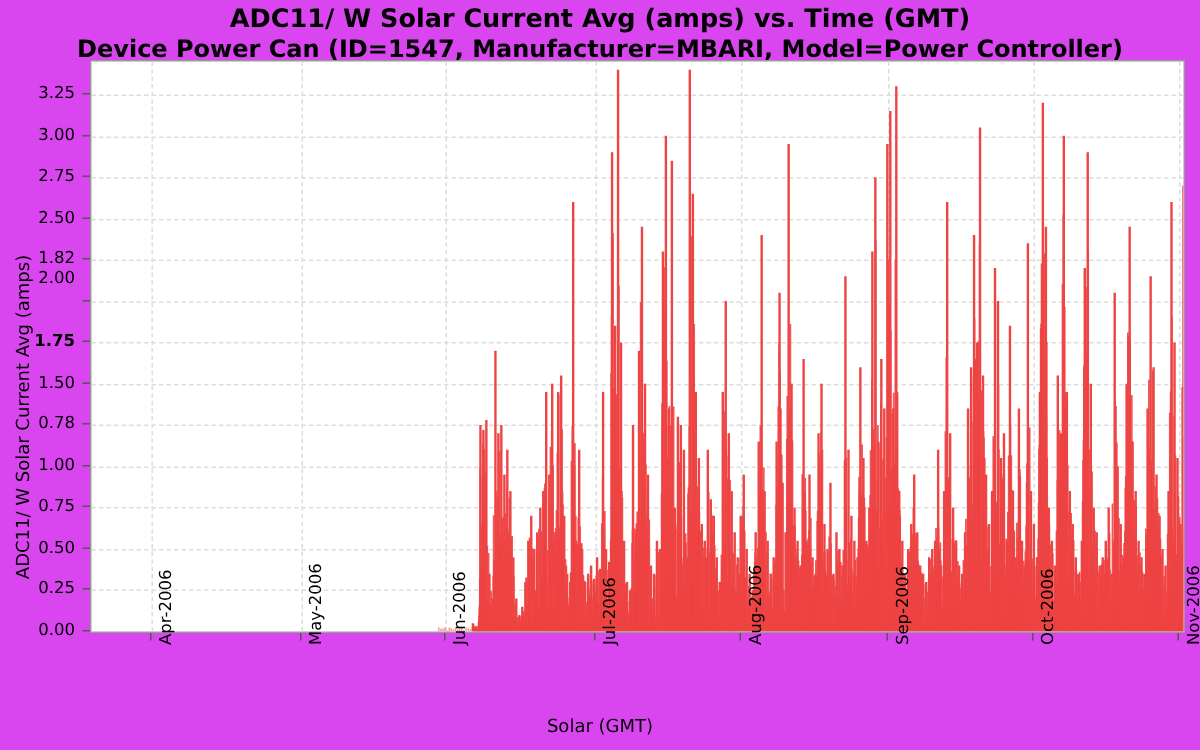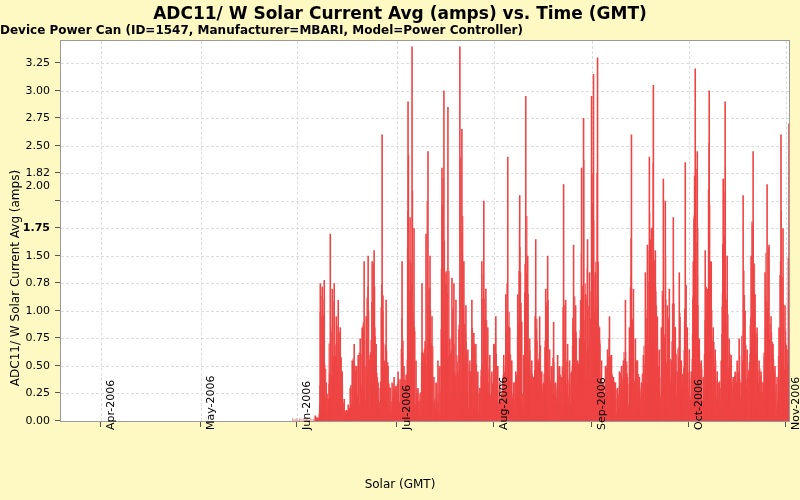--- a/index.html
+++ b/index.html
@@ -12,40 +12,41 @@
     height: 500px;
     position: relative;
     overflow: hidden;
     font-family: "DejaVu Sans", sans-serif;
   }
   #chart-root {
     position: absolute;
     left: 0; top: 0;
     width: 800px;
     height: 500px;
-    background: #fef9c3;
+    background: #d946ef;
   }
   .title {
     position: absolute;
     left: 0;
     top: 3px;
     width: 800px;
     text-align: center;
     font-size: 17px;
     font-weight: bold;
     color: #000000;
     letter-spacing: 0px;
     white-space: nowrap;
   }
   .subtitle {
     position: absolute;
     left: 0;
     top: 23px;
     width: 800px;
-    font-size: 12px;
+    text-align: center;
+    font-size: 16px;
     font-weight: bold;
     color: #000000;
     white-space: nowrap;
   }
   .plot-frame {
     position: absolute;
     left: 60px;
     top: 40px;
     width: 730px;
     height: 382px;

